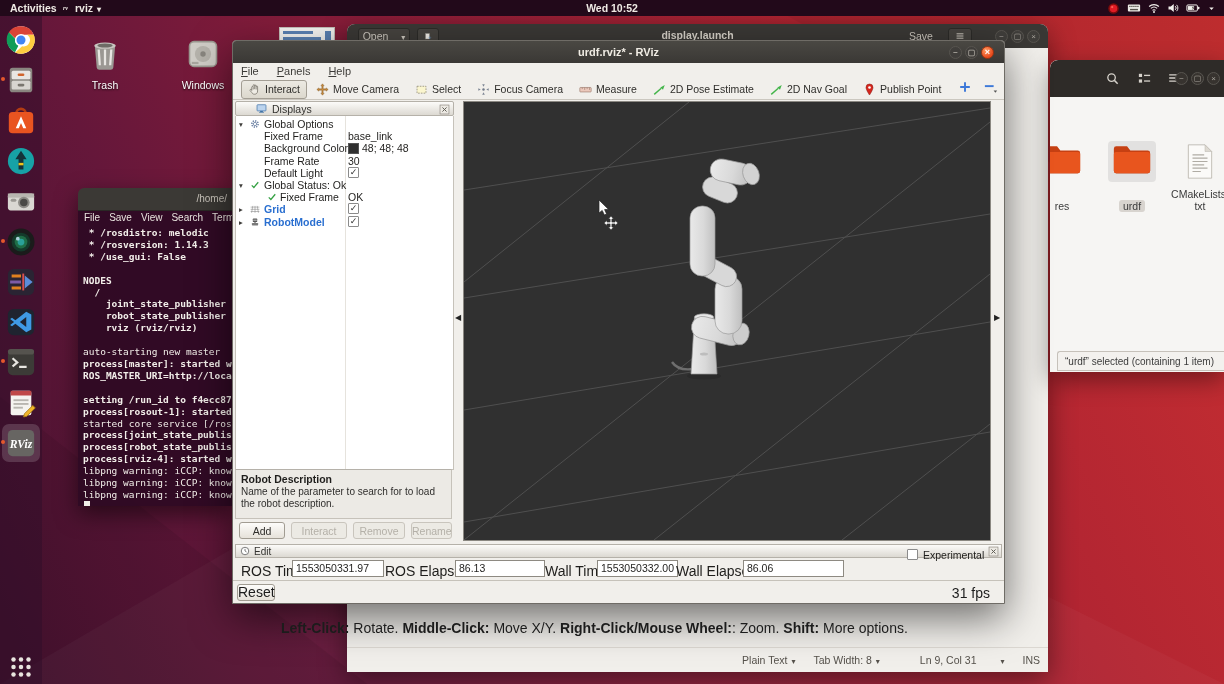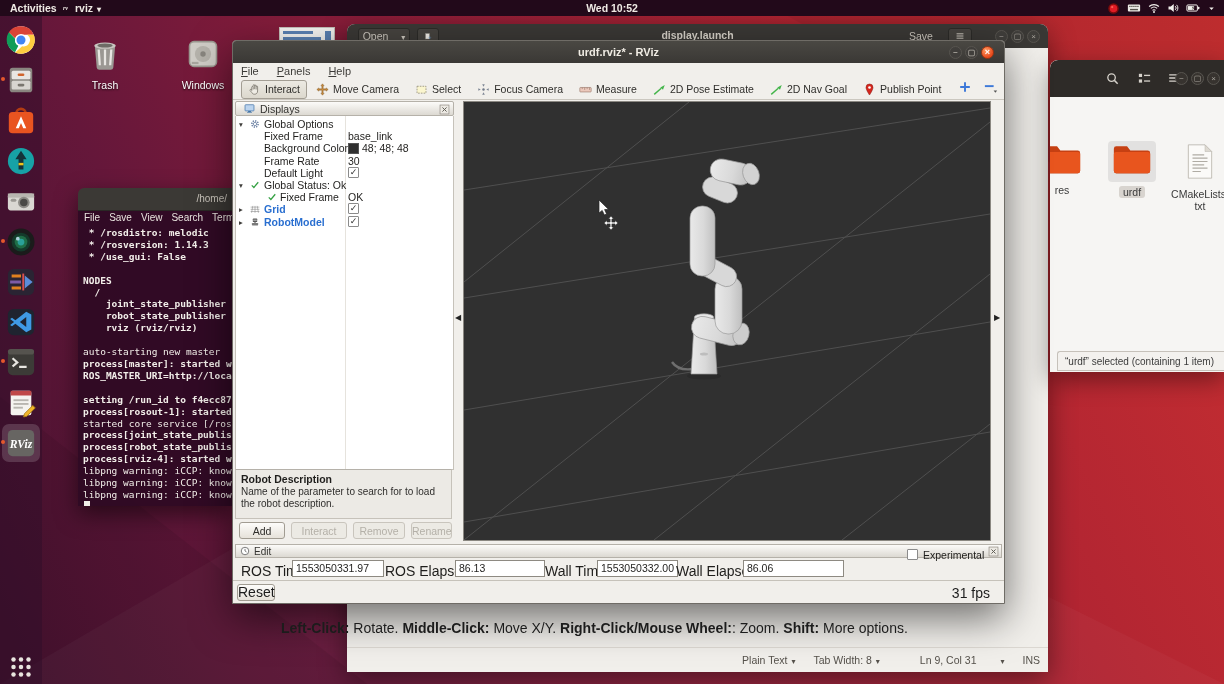--- a/index.html
+++ b/index.html
@@ -67,21 +67,21 @@
   
   #fm{position:absolute;left:1050px;top:60px;width:174px;height:312px;background:#f6f5f3;
     border-radius:8px 0 0 0;z-index:3;box-shadow:0 8px 24px rgba(0,0,0,.4);overflow:hidden;}
   #fm-header{position:absolute;left:0;top:0;right:0;height:37px;background:#2e2b28;border-radius:8px 0 0 0;}
   .fmbtn{position:absolute;top:7px;width:24px;height:22px;border-radius:4px;display:flex;
     align-items:center;justify-content:center;}
   #fm-body{position:absolute;left:0;top:37px;right:0;bottom:0;overflow:hidden;}
   .fm-item{position:absolute;top:44px;width:64px;text-align:center;}
   .fm-ic-wrap{display:inline-block;padding:2px 4px;border-radius:4px;}
   .fm-item.sel .fm-ic-wrap{background:rgba(0,0,0,.08);}
-  .fm-label{font-size:10.5px;color:#3a3a3a;margin-top:2px;word-break:break-all;line-height:12px;}
+  .fm-label{font-size:10.5px;color:#3a3a3a;margin-top:18px;word-break:break-all;line-height:12px;}
   .fm-item.sel .fm-label{background:#d8d4cf;border-radius:3px;display:inline-block;padding:0 4px;}
   #fm-status{position:absolute;left:1057px;top:351px;width:167px;height:20px;background:#f3f1ee;
     border:1px solid #c6c1ba;border-right:none;border-radius:3px 0 0 0;z-index:4;
     font-size:10px;color:#3b3b3b;line-height:20px;padding-left:7px;box-sizing:border-box;}
   
   #rviz{position:absolute;left:232px;top:40px;width:771px;height:562px;background:#f1efeb;
     border:1px solid #6f6c66;box-sizing:content-box;z-index:10;box-shadow:0 14px 40px rgba(0,0,0,.55);
     border-radius:4px 4px 0 0;}
   #rviz-title{position:absolute;left:0;top:0;right:0;height:22px;border-radius:3px 3px 0 0;
     background:linear-gradient(#4a4843,#3a3835);color:#f0ece4;font-weight:700;font-size:11px;
@@ -95,21 +95,21 @@
     display:flex;align-items:center;padding-left:4px;}
   #rviz-toolbar .grip{width:3px;height:14px;margin-right:4px;
     background:repeating-linear-gradient(#b9b5ad 0 1px,transparent 1px 3px);}
   .tool{display:flex;align-items:center;gap:4px;padding:2px 6px;margin-right:2px;border:1px solid transparent;
     border-radius:3px;font-size:10.5px;color:#2f2e2b;white-space:nowrap;}
   .tool.active{border-color:#a39e94;background:linear-gradient(#eceae3,#dcd8cd);}
   .tool-extra{display:flex;align-items:center;margin-left:8px;}
   
   #disp-panel{position:absolute;left:2px;top:60px;width:219px;height:440px;}
   #disp-header{position:absolute;left:0;top:0;right:0;height:15px;background:linear-gradient(#fcfbf9,#dcd9d2);
-    border:1px solid #b5b1a9;border-radius:2px;display:flex;align-items:center;gap:5px;padding-left:8px;
+    border:1px solid #b5b1a9;border-radius:2px;display:flex;align-items:center;gap:5px;padding-left:20px;
     font-size:10.5px;color:#33322f;box-sizing:border-box;}
   #disp-header .ic.close{position:absolute;right:3px;top:2px;}
   #disp-tree{position:absolute;left:0;top:15px;width:217px;height:353px;background:#fff;
     border:1px solid #c6c2ba;border-top:none;overflow:hidden;}
   #tree-div{position:absolute;left:109px;top:0;bottom:0;width:1px;background:#e6e3dd;}
   .trow{position:absolute;left:0;width:100%;height:12.2px;font-size:10.5px;color:#1f1e1c;line-height:12px;}
   .trow .exp{position:absolute;font-size:7.5px;color:#3f3e3b;top:1px;}
   .trow .lbl{position:absolute;top:0;white-space:nowrap;}
   .trow .lbl.blue{color:#2a6fd0;font-weight:700;}
   .trow .val{position:absolute;left:112px;top:0;white-space:nowrap;display:flex;align-items:center;gap:3px;}

